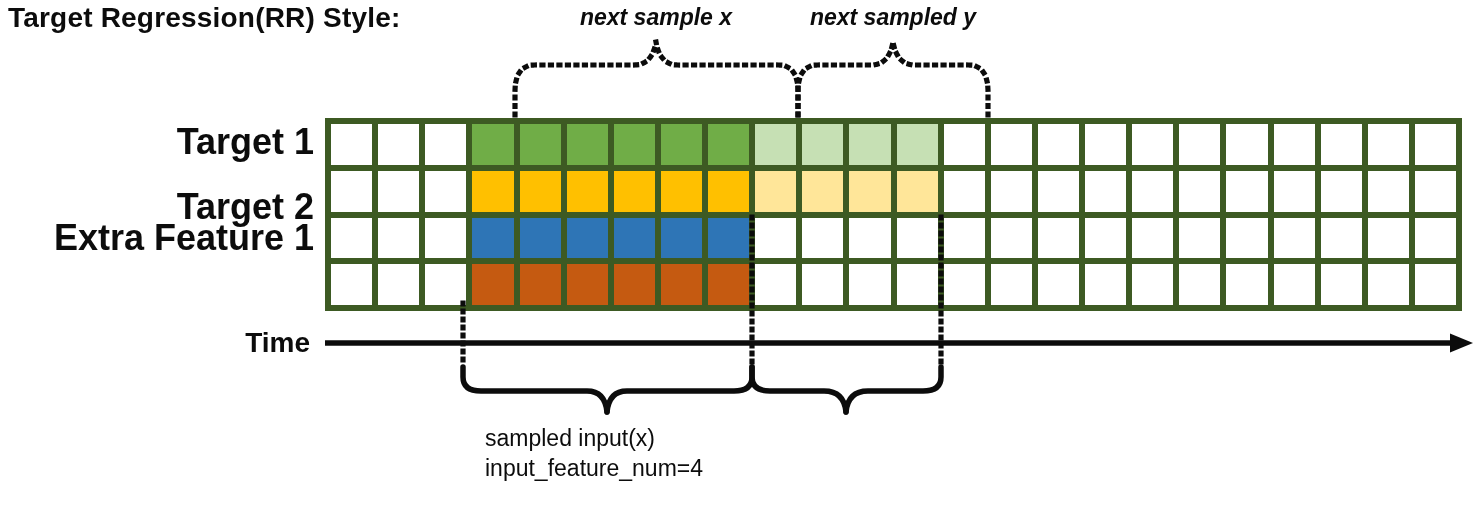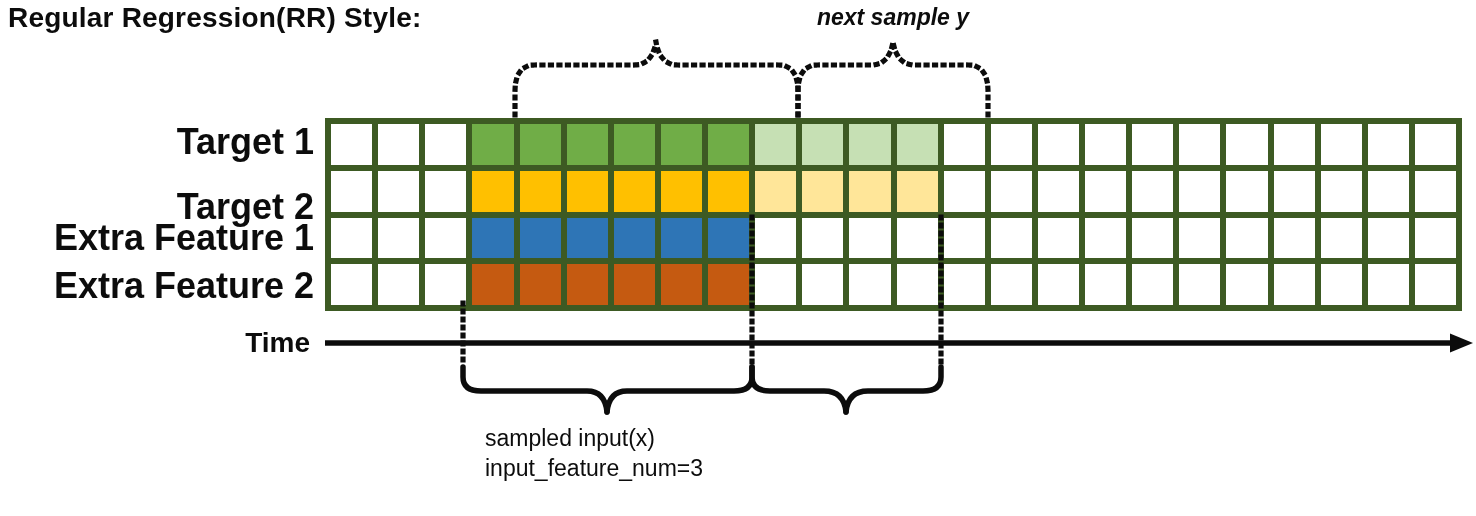--- a/index.html
+++ b/index.html
@@ -38,28 +38,28 @@
     font-weight:500;white-space:nowrap;
   }
   .anno.input{left:485px;}
   .anno.output{left:772px;}
 </style>
 </head>
 <body>
 
 <div class="canvas">
 
-  <div class="title">Regular Regression(RR) Style:</div>
+  <div class="title">Target Regression(RR) Style:</div>
 
-  <div class="brace-label y">next sample y</div>
+  <div class="brace-label x">next sample x</div>
+  <div class="brace-label y">next sampled y</div>
 
   <div class="row-label" style="top:118px">Target 1</div>
   <div class="row-label" style="top:183px">Target 2</div>
   <div class="row-label" style="top:214px">Extra Feature 1</div>
-  <div class="row-label" style="top:262px">Extra Feature 2</div>
 
   <div id="grid" style="background: rgb(61, 90, 35); grid-template-columns: repeat(24, 1fr);">
       <div class="cell" style="background: rgb(255, 255, 255);"></div>
       <div class="cell" style="background: rgb(255, 255, 255);"></div>
       <div class="cell" style="background: rgb(255, 255, 255);"></div>
       <div class="cell" style="background: rgb(112, 173, 71);"></div>
       <div class="cell" style="background: rgb(112, 173, 71);"></div>
       <div class="cell" style="background: rgb(112, 173, 71);"></div>
       <div class="cell" style="background: rgb(112, 173, 71);"></div>
       <div class="cell" style="background: rgb(112, 173, 71);"></div>
@@ -184,16 +184,16 @@
     </g>
 
     <g stroke="#0c0c0c" stroke-width="5.5" fill="none" stroke-linecap="round">
       <path d="M752,367 V377 Q752,391 770,391 H824 Q844,391 846,412"></path>
       <path d="M941,367 V377 Q941,391 923,391 H868 Q848,391 846,412"></path>
     </g>
   </svg>
 
   <div class="anno input">
     <div>sampled input(x)</div>
-    <div>input_feature_num=3</div>
+    <div>input_feature_num=4</div>
   </div>
 
 </div>
 
 </body></html>

